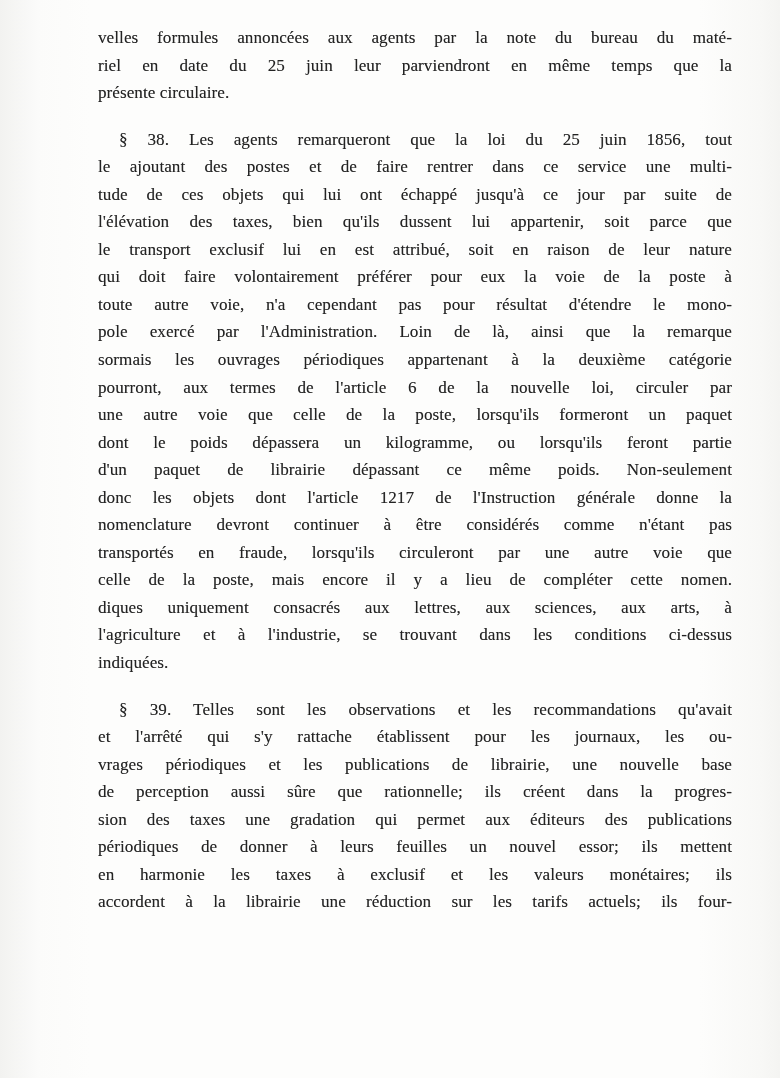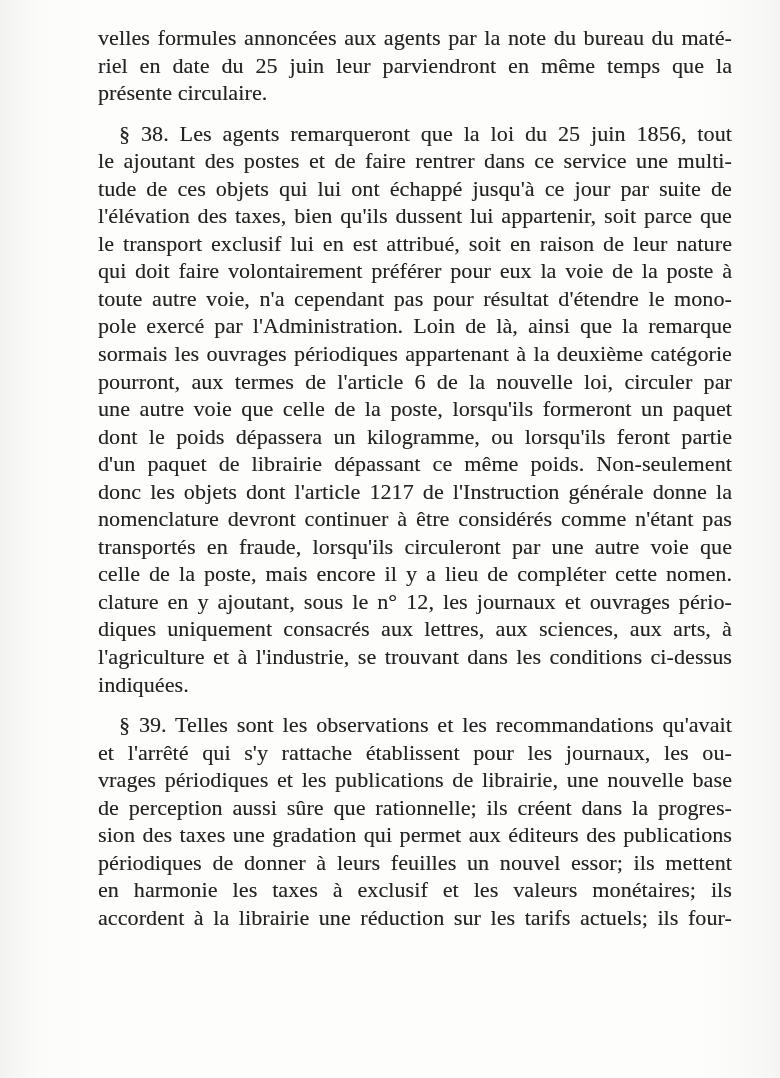--- a/index.html
+++ b/index.html
@@ -25,24 +25,24 @@
     left: 98px;
     top: 24px;
     width: 634px;
     color: #232323;
   }
   .paragraph {
     margin: 0;
     padding: 0;
   }
   .paragraph + .paragraph {
-    margin-top: 13px;
+    margin-top: 19px;
   }
   .line {
-    font-size: 22px;
+    font-size: 17px;
     line-height: 27.55px;
     height: 27.55px;
     overflow: hidden;
     white-space: normal;
     text-align: justify;
     text-align-last: justify;
     letter-spacing: 0.1px;
     text-shadow: 0.25px 0.3px 0 rgba(25, 25, 25, 0.38);
   }
   .line.flush-left {
@@ -73,21 +73,20 @@
         <div class="line">pole exercé par l'Administration. Loin de là, ainsi que la remarque</div>
         <div class="line">sormais les ouvrages périodiques appartenant à la deuxième catégorie</div>
         <div class="line">pourront, aux termes de l'article 6 de la nouvelle loi, circuler par</div>
         <div class="line">une autre voie que celle de la poste, lorsqu'ils formeront un paquet</div>
         <div class="line">dont le poids dépassera un kilogramme, ou lorsqu'ils feront partie</div>
         <div class="line">d'un paquet de librairie dépassant ce même poids. Non-seulement</div>
         <div class="line">donc les objets dont l'article 1217 de l'Instruction générale donne la</div>
         <div class="line">nomenclature devront continuer à être considérés comme n'étant pas</div>
         <div class="line">transportés en fraude, lorsqu'ils circuleront par une autre voie que</div>
         <div class="line">celle de la poste, mais encore il y a lieu de compléter cette nomen.</div>
-        <div class="line">clature en y ajoutant, sous le n° 12, les journaux et ouvrages pério-</div>
         <div class="line">diques uniquement consacrés aux lettres, aux sciences, aux arts, à</div>
         <div class="line">l'agriculture et à l'industrie, se trouvant dans les conditions ci-dessus</div>
         <div class="line flush-left">indiquées.</div>
       </div>
       <div class="paragraph">
         <div class="line indent-first">§ 39. Telles sont les observations et les recommandations qu'avait</div>
         <div class="line">et l'arrêté qui s'y rattache établissent pour les journaux, les ou-</div>
         <div class="line">vrages périodiques et les publications de librairie, une nouvelle base</div>
         <div class="line">de perception aussi sûre que rationnelle; ils créent dans la progres-</div>
         <div class="line">sion des taxes une gradation qui permet aux éditeurs des publications</div>

